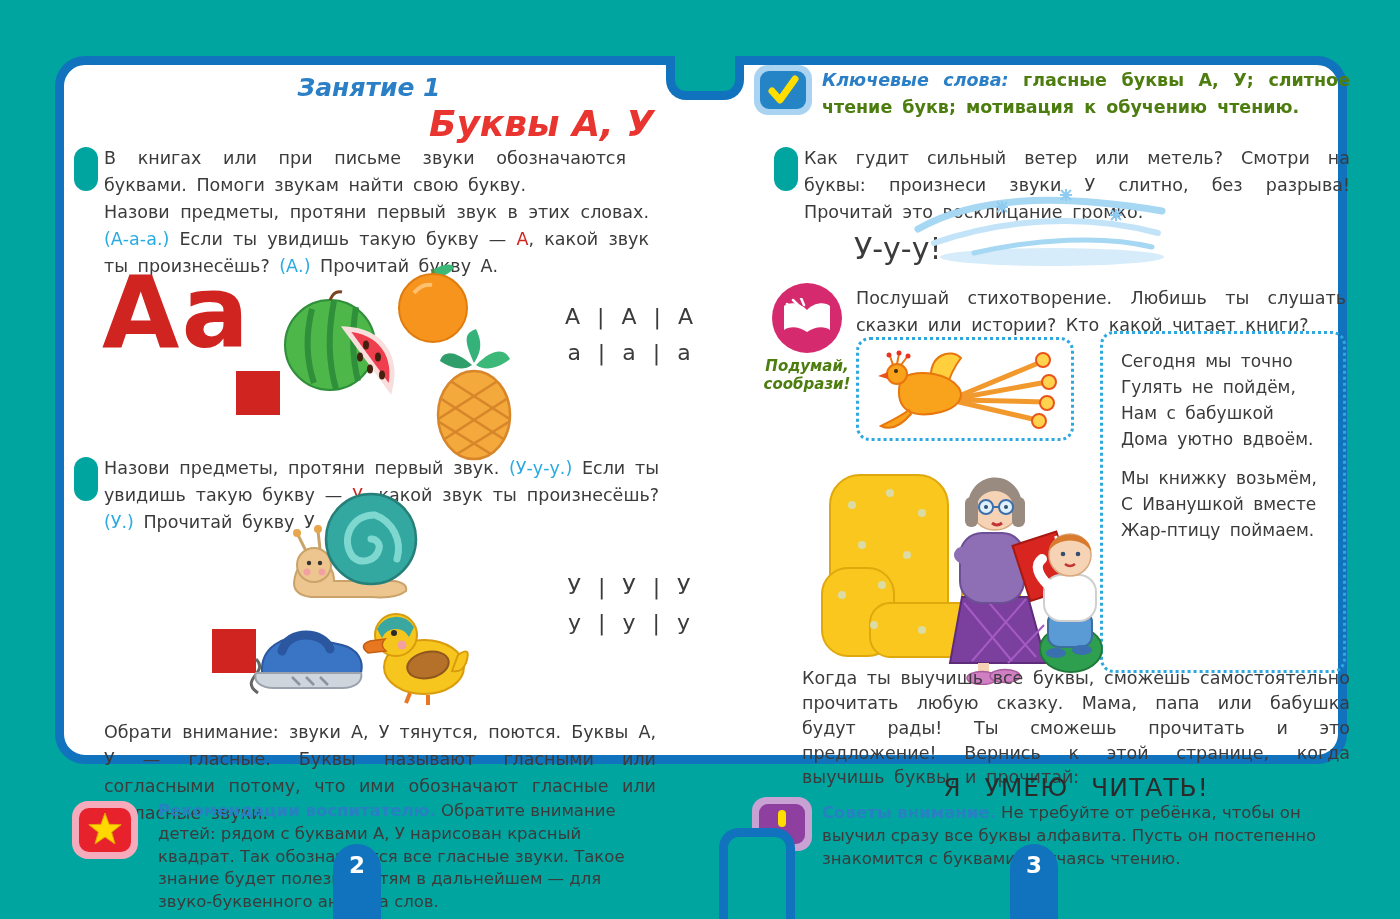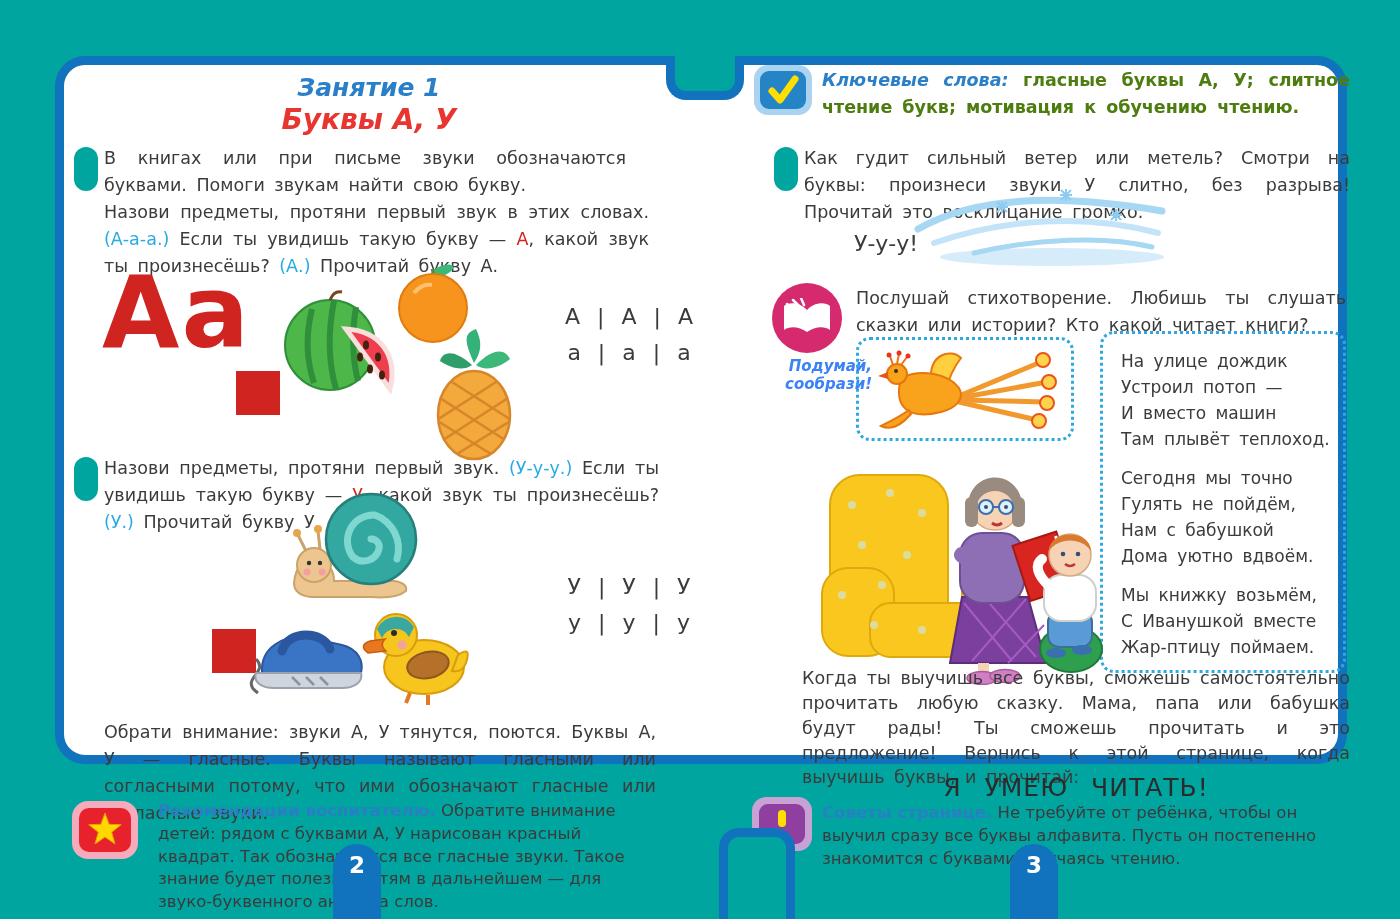--- a/index.html
+++ b/index.html
@@ -17,33 +17,33 @@
             padding-top:8px;box-sizing:border-box}
   .content{position:absolute;left:0;top:0;width:100%;height:100%}
   .abs{position:absolute}
   .body-text{font-size:17.5px;line-height:1.55;text-align:justify;word-spacing:4px}
   .body-text.last-left{text-align-last:left}
   .small-text{font-size:16.5px;line-height:1.38}
   .seg-blue{color:#29abe2}
   .seg-red{color:#d0241f}
   .script{font-style:italic;font-weight:bold}
   .lesson-label{color:#2b7fc6;font-size:25px;text-align:center}
-  .page-title{color:#e8352f;font-size:28px;text-align:center}
+  .page-title{color:#e8352f;font-size:36px;text-align:right}
   .bullet{width:24px;height:44px;background:#00a5a0;border-radius:12px}
   .bigletters{font-size:100px;font-weight:bold;color:#cf2420;line-height:1;letter-spacing:2px}
   .red-square{width:44px;height:44px;background:#cf2420}
   .practice{font-size:22px;line-height:36px;text-align:center;color:#3b3b3b;word-spacing:10px}
   .kw-lead{color:#2b7fc6;font-style:italic;font-weight:bold}
   .kw-text{font-weight:bold;color:#4d7c0f}
   .footer-lead{color:#2880c3;font-weight:bold}
   .dotted-box{border:3px dotted #2fa8e0;border-radius:14px;box-sizing:border-box}
   .poem-line{font-size:17px;line-height:26px;word-spacing:4px;white-space:nowrap}
   .stanza{margin-bottom:13px}
-  .think-label{color:#3b82f6;font-size:15px;line-height:1.2;text-align:right}
-  .wind-word{font-size:22px}
+  .think-label{color:#4d7c0f;font-size:15px;line-height:1.2;text-align:center}
+  .wind-word{font-size:30px}
   .big-line{font-size:25px;text-align:center;word-spacing:14px;letter-spacing:1px;color:#2b2b2b}
   .icon-frame{box-sizing:border-box;display:flex;align-items:center;justify-content:center}
 </style>
 </head>
 <body>
 
 <div class="spread">
 <div class="content">
 
   <div class="abs lesson-label script" style="left:20px;top:8px;width:570px">Занятие 1</div>
@@ -233,26 +233,20 @@
       <path d="M29,32 l-10,4 l10,3 Z" fill="#e8541a"></path>
       <circle cx="37" cy="31" r="2" fill="#3b2b12"></circle>
       <path d="M38,24 l2,-10 M42,25 l6,-8 M34,25 l-3,-9" stroke="#e8760e" stroke-width="2"></path>
       <circle cx="40" cy="13" r="2.5" fill="#e8341f"></circle>
           <circle cx="49" cy="16" r="2.5" fill="#e8341f"></circle>
           <circle cx="30" cy="15" r="2.5" fill="#e8341f"></circle>
     </svg>
   </div>
 
   <div class="abs dotted-box" style="left:1036px;top:266px;width:246px;height:342px;padding:14px 18px">
-    <div class="stanza">
-      <div class="poem-line">На улице дождик</div>
-      <div class="poem-line">Устроил потоп —</div>
-      <div class="poem-line">И вместо машин</div>
-      <div class="poem-line">Там плывёт теплоход.</div>
-    </div>
     <div class="stanza">
       <div class="poem-line">Сегодня мы точно</div>
       <div class="poem-line">Гулять не пойдём,</div>
       <div class="poem-line">Нам с бабушкой</div>
       <div class="poem-line">Дома уютно вдвоём.</div>
     </div>
     <div class="stanza">
       <div class="poem-line">Мы книжку возьмём,</div>
       <div class="poem-line">С Иванушкой вместе</div>
       <div class="poem-line">Жар-птицу поймаем.</div>
@@ -323,21 +317,21 @@
   <div class="abs big-line" style="left:738px;top:708px;width:548px">Я УМЕЮ ЧИТАТЬ!</div>
 
   <div class="abs icon-frame" style="left:688px;top:732px;width:60px;height:54px;background:#c9a2d4;border-radius:14px">
     <svg width="50" height="44" viewBox="0 0 50 44">
       <rect x="2" y="2" width="46" height="40" rx="9" fill="#8e3fa0"></rect>
       <rect x="21" y="8" width="8" height="17" rx="4" fill="#ffde00"></rect>
       <circle cx="25" cy="33" r="4.5" fill="#ffde00"></circle>
     </svg>
   </div>
   <div class="abs small-text" style="left:758px;top:737px;width:528px">
-    <span class="footer-lead">Советы странице.</span><span> Не требуйте от ребёнка, чтобы он выучил сразу все буквы алфавита. Пусть он постепенно знакомится с буквами, обучаясь чтению.</span>
+    <span class="footer-lead">Советы внимание.</span><span> Не требуйте от ребёнка, чтобы он выучил сразу все буквы алфавита. Пусть он постепенно знакомится с буквами, обучаясь чтению.</span>
   </div>
 
 </div>
 </div>
 
 <div class="notch notch-top"></div>
 <div class="notch notch-bottom"></div>
 <div class="page-tab" style="left:333px">2</div>
 <div class="page-tab" style="left:1010px">3</div>
 

